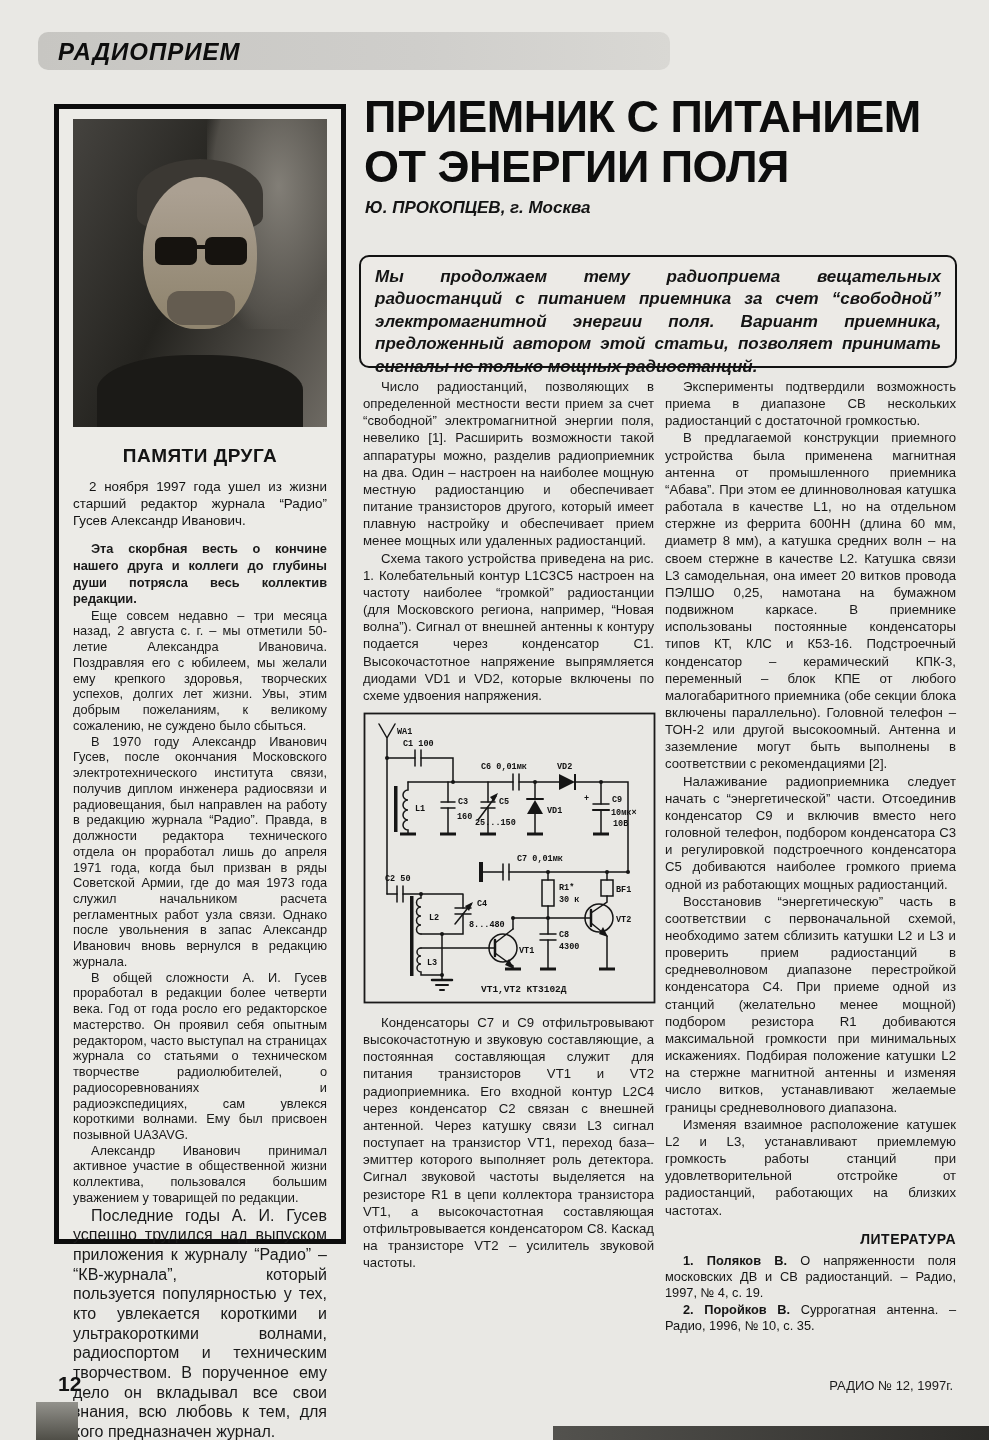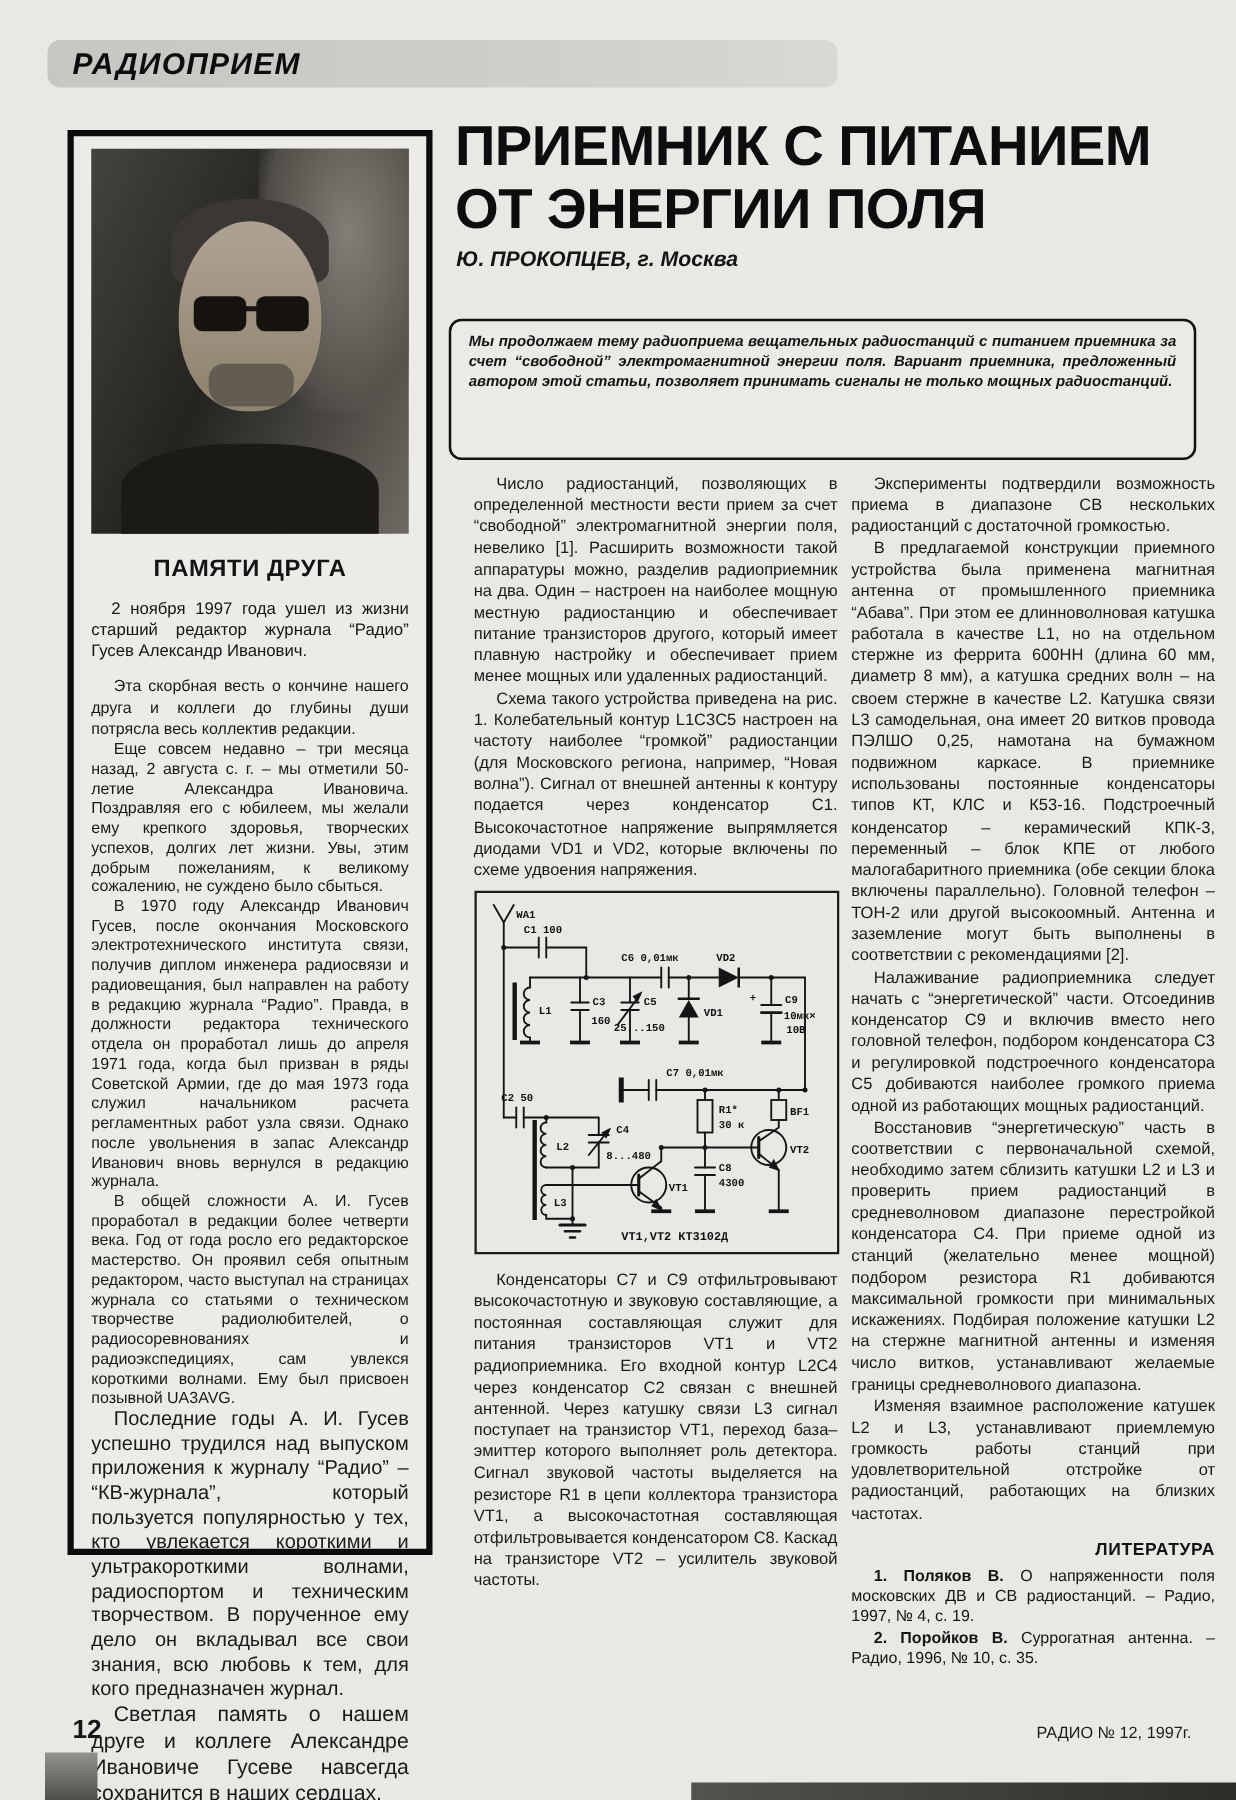--- a/index.html
+++ b/index.html
@@ -51,23 +51,23 @@
   .article-title {
     position:absolute; left:364px; top:92px; width:600px;
     font-size:45px; font-weight:bold; line-height:1.1; letter-spacing:-0.5px; color:#0d0d0d;
   }
   .article-author { position:absolute; left:365px; top:198px; font-size:17px; font-weight:bold; font-style:italic; }
   .lead-box {
     position:absolute; left:359px; top:255px; width:598px; height:113px;
     border:2.5px solid #121212; border-radius:10px; box-sizing:border-box;
     padding:9px 14px; background:#eceae6;
   }
-  .lead-box p { margin:0; font-weight:bold; font-style:italic; font-size:12px; line-height:1.32; text-align:justify; }
-  
-  .col { position:absolute; top:378px; width:291px;margin-left:16px; }
+  .lead-box p { margin:0; font-weight:bold; font-style:italic; font-size:17px; line-height:1.32; text-align:justify; }
+  
+  .col { position:absolute; top:378px; width:291px; }
   .col-mid { left:363px; } .col-right { left:665px; }
   p.body { font-size:13.2px; line-height:1.3; text-align:justify; text-indent:18px; margin:0; color:#191919; }
   
   .schematic-fig { margin:8px 0 6px 0; }
   .sch-label { font:bold 8.5px "Liberation Mono", monospace; fill:#111; }
   .sch-caption { font:bold 9.5px "Liberation Mono", monospace; fill:#111; }
   
   .lit-heading { text-align:right; font-weight:bold; font-size:14px; margin:12px 0 6px 0; letter-spacing:.5px; }
   p.lit { font-size:12.8px; line-height:1.28; text-align:justify; text-indent:18px; margin:0; }
   p.lit .ref { font-weight:bold; }
@@ -94,24 +94,25 @@
       <div class="ph-hair"></div>
       <div class="ph-face"></div>
       <div class="ph-glass l"></div>
       <div class="ph-glass r"></div>
       <div class="ph-bridge"></div>
       <div class="ph-beard"></div>
       <div class="ph-body"></div>
     </div>
     <div class="obit-heading">ПАМЯТИ ДРУГА</div>
     <p class="obit-lead">2 ноября 1997 года ушел из жизни старший редактор журнала “Радио” Гусев Александр Иванович.</p>
-    <p class="body obit-lead" style="font-weight:normal">Эта скорбная весть о кончине нашего друга и коллеги до глубины души потрясла весь коллектив редакции.</p>
+    <p class="body obit-lead" style="font-weight:bold">Эта скорбная весть о кончине нашего друга и коллеги до глубины души потрясла весь коллектив редакции.</p>
     <p class="body" style="font-size:12.8px;line-height:1.23">Еще совсем недавно – три месяца назад, 2 августа с. г. – мы отметили 50-летие Александра Ивановича. Поздравляя его с юбилеем, мы желали ему крепкого здоровья, творческих успехов, долгих лет жизни. Увы, этим добрым пожеланиям, к великому сожалению, не суждено было сбыться.</p>
     <p class="body" style="font-size:12.8px;line-height:1.23">В 1970 году Александр Иванович Гусев, после окончания Московского электротехнического института связи, получив диплом инженера радиосвязи и радиовещания, был направлен на работу в редакцию журнала “Радио”. Правда, в должности редактора технического отдела он проработал лишь до апреля 1971 года, когда был призван в ряды Советской Армии, где до мая 1973 года служил начальником расчета регламентных работ узла связи. Однако после увольнения в запас Александр Иванович вновь вернулся в редакцию журнала.</p>
     <p class="body" style="font-size:12.8px;line-height:1.23">В общей сложности А. И. Гусев проработал в редакции более четверти века. Год от года росло его редакторское мастерство. Он проявил себя опытным редактором, часто выступал на страницах журнала со статьями о техническом творчестве радиолюбителей, о радиосоревнованиях и радиоэкспедициях, сам увлекся короткими волнами. Ему был присвоен позывной UA3AVG.</p>
+    <p class="body" style="font-size:12.8px;line-height:1.23">Александр Иванович принимал активное участие в общественной жизни коллектива, пользовался большим уважением у товарищей по редакции.</p>
     <p class="body" style="font-size:16px;line-height:1.23">Последние годы А. И. Гусев успешно трудился над выпуском приложения к журналу “Радио” – “КВ-журнала”, который пользуется популярностью у тех, кто увлекается короткими и ультракороткими волнами, радиоспортом и техническим творчеством. В порученное ему дело он вкладывал все свои знания, всю любовь к тем, для кого предназначен журнал.</p>
     <p class="body" style="font-size:17px;line-height:1.23">Светлая память о нашем друге и коллеге Александре Ивановиче Гусеве навсегда сохранится в наших сердцах.</p>
     <div class="obit-sign">Редакция</div>
   </div>
 
   <div class="article-title">
     <div>ПРИЕМНИК С ПИТАНИЕМ</div>
     <div>ОТ ЭНЕРГИИ ПОЛЯ</div>
   </div>
   <div class="article-author">Ю. ПРОКОПЦЕВ, г. Москва</div>

